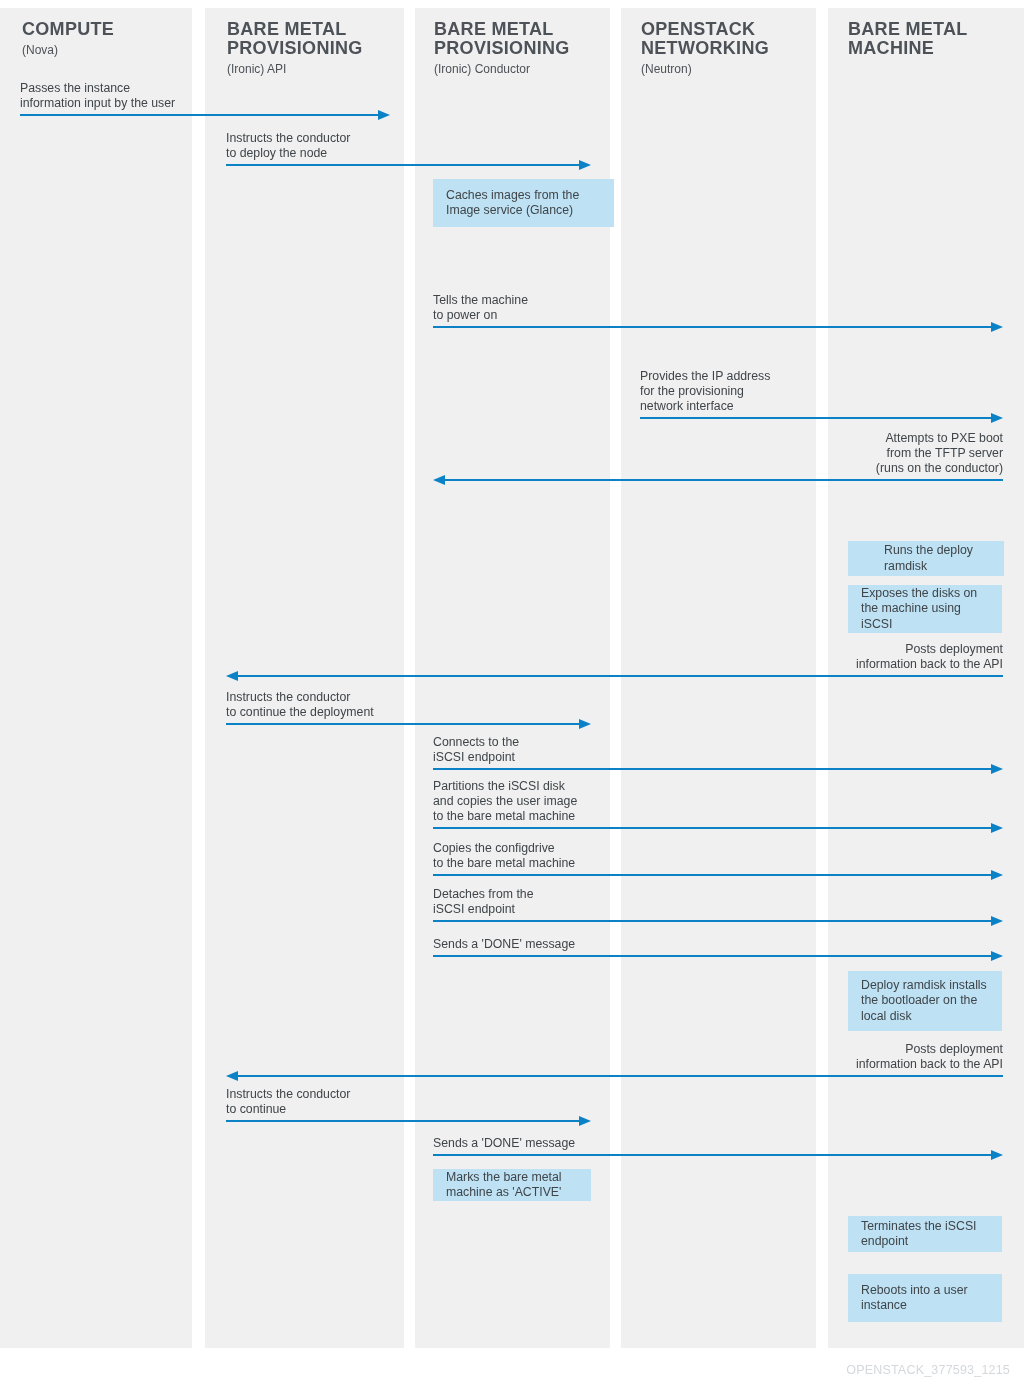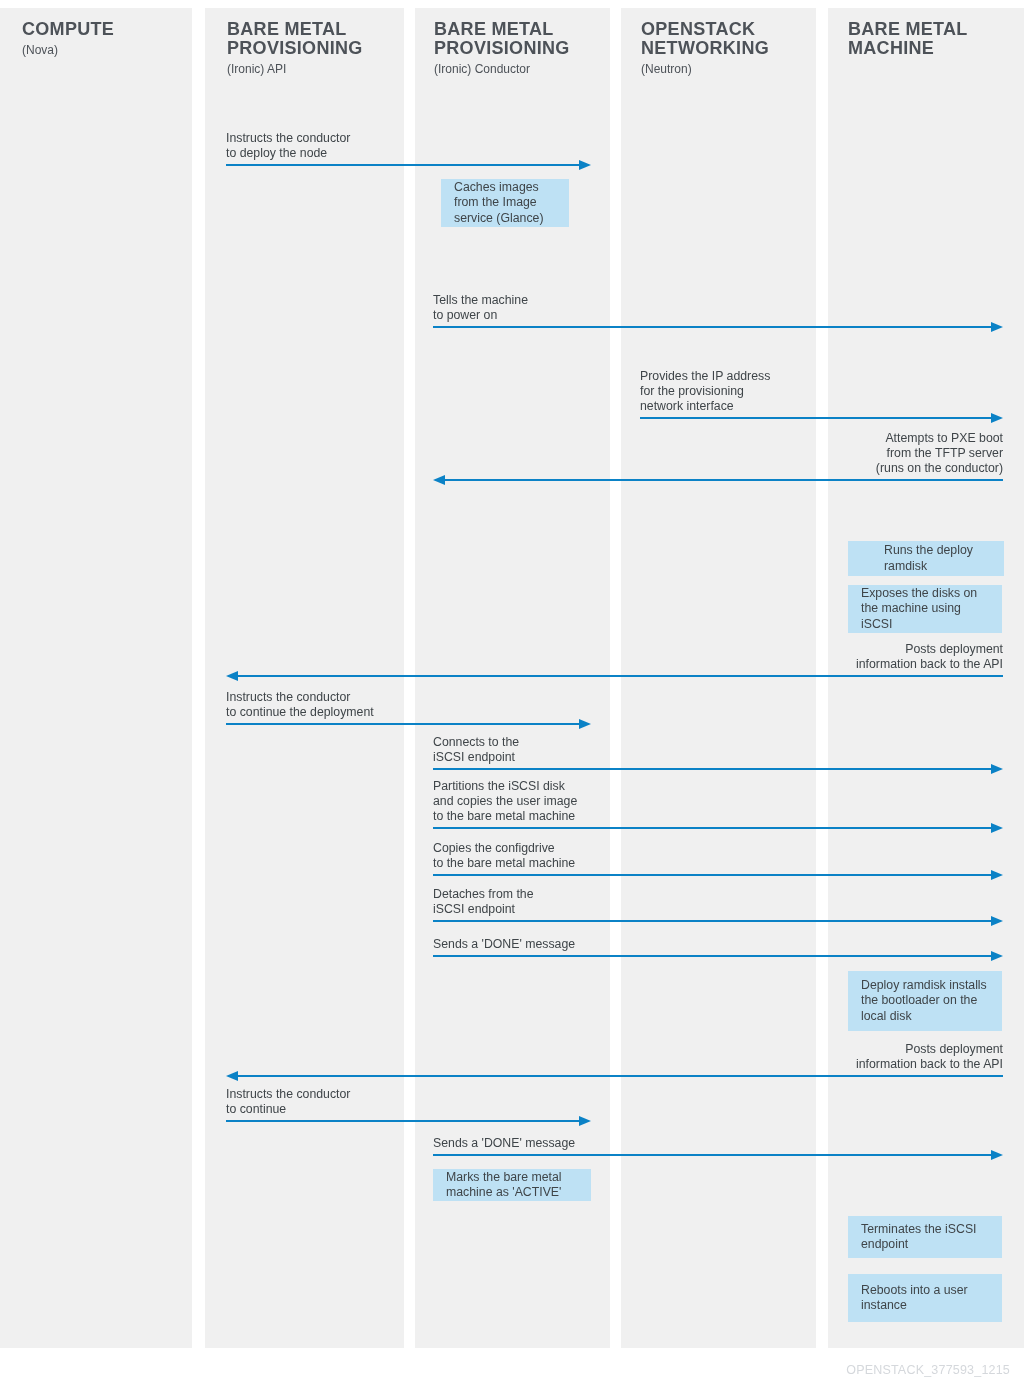--- a/index.html
+++ b/index.html
@@ -137,30 +137,37 @@
   </div>
   <div class="lane-head head-4">
     <div class="title">OPENSTACK NETWORKING</div>
     <div class="sub">(Neutron)</div>
   </div>
   <div class="lane-head head-5">
     <div class="title">BARE METAL MACHINE</div>
     <div class="sub"></div>
   </div>
 
+  <div class="msg" style="left:20px; top:90px; width:370px; height:26px;">
+    <div class="label left">Passes the instance
+information input by the user</div>
+    <div class="arrow-line" style="left:0; width:358px;">
+      <div class="arrow-head to-right"></div>
+    </div>
+  </div>
 
   <div class="msg" style="left:226px; top:136px; width:365px; height:30px;">
     <div class="label left">Instructs the conductor
 to deploy the node</div>
     <div class="arrow-line" style="left:0; width:353px;">
       <div class="arrow-head to-right"></div>
     </div>
   </div>
 
-  <div class="action-box" style="left:433px; top:179px; width:128px; height:48px;margin-left:8px;">
+  <div class="action-box" style="left:433px; top:179px; width:181px; height:48px;">
     <span>Caches images from the
 Image service (Glance)</span>
   </div>
 
 
   <div class="msg" style="left:433px; top:300px; width:570px; height:28px;">
     <div class="label left">Tells the machine
 to power on</div>
     <div class="arrow-line" style="left:0; width:558px;">
       <div class="arrow-head to-right"></div>
@@ -279,21 +286,21 @@
     <div class="arrow-line" style="left:0; width:558px;">
       <div class="arrow-head to-right"></div>
     </div>
   </div>
 
   <div class="action-box" style="left:433px; top:1169px; width:158px; height:32px;">
     <span>Marks the bare metal
 machine as 'ACTIVE'</span>
   </div>
 
-  <div class="action-box" style="left:848px; top:1216px; width:154px; height:42px;">
+  <div class="action-box" style="left:848px; top:1216px; width:154px; height:36px;">
     <span>Terminates the iSCSI
 endpoint</span>
   </div>
 
   <div class="action-box" style="left:848px; top:1274px; width:154px; height:48px;">
     <span>Reboots into a user
 instance</span>
   </div>
 
   <div class="footer-id">OPENSTACK_377593_1215</div>

